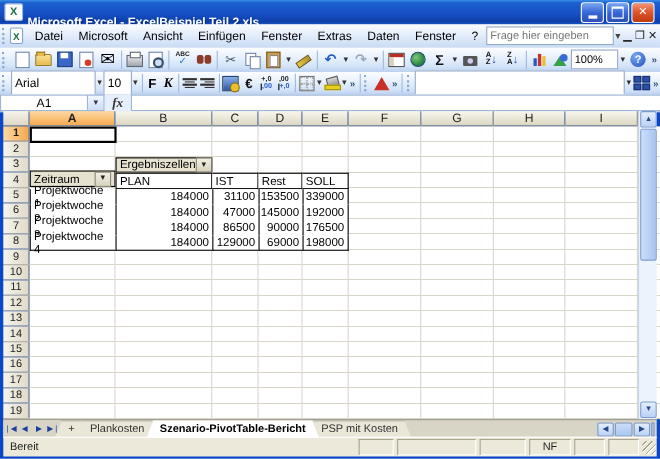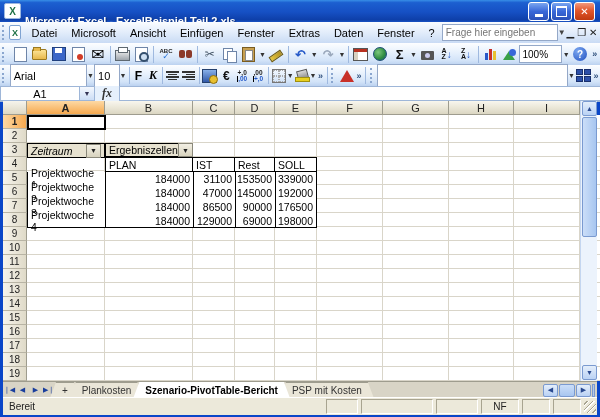--- a/index.html
+++ b/index.html
@@ -437,21 +437,21 @@
 
   <div class="activecell">
       <span class="handle"></span>
     </div>
 
   <div class="cell pvfield" style="left:78px;top:28px;width:88px;height:14px;">
     <span>Ergebniszellen</span>
     <span class="pvdd">▼</span>
   </div>
 
-  <div class="cell pvfield bb" style="left:0;top:28px;width:78px;height:15px;border-bottom:1px solid #000;font-style:italic;">
+  <div class="cell pvfield bb" style="left:0;top:40px;width:78px;height:15px;border-bottom:1px solid #000;">
     <span>Zeitraum</span>
     <span class="pvdd">▼</span>
   </div>
   <div class="cell pvh bb br" style="left:78px;top:42px;width:88px;height:15px;">PLAN</div>
   <div class="cell pvh bb br" style="left:166px;top:42px;width:42px;height:15px;border-left:none;">IST</div>
   <div class="cell pvh bb br" style="left:208px;top:42px;width:40px;height:15px;border-left:none;">Rest</div>
   <div class="cell pvh bb br" style="left:248px;top:42px;width:42px;height:15px;border-left:none;">SOLL</div>
 
   <div class="cell bl" style="left:0;top:57px;width:78px;height:14px;">Projektwoche 1</div>
   <div class="cell num bl" style="left:78px;top:57px;width:88px;height:14px;">184000</div>

